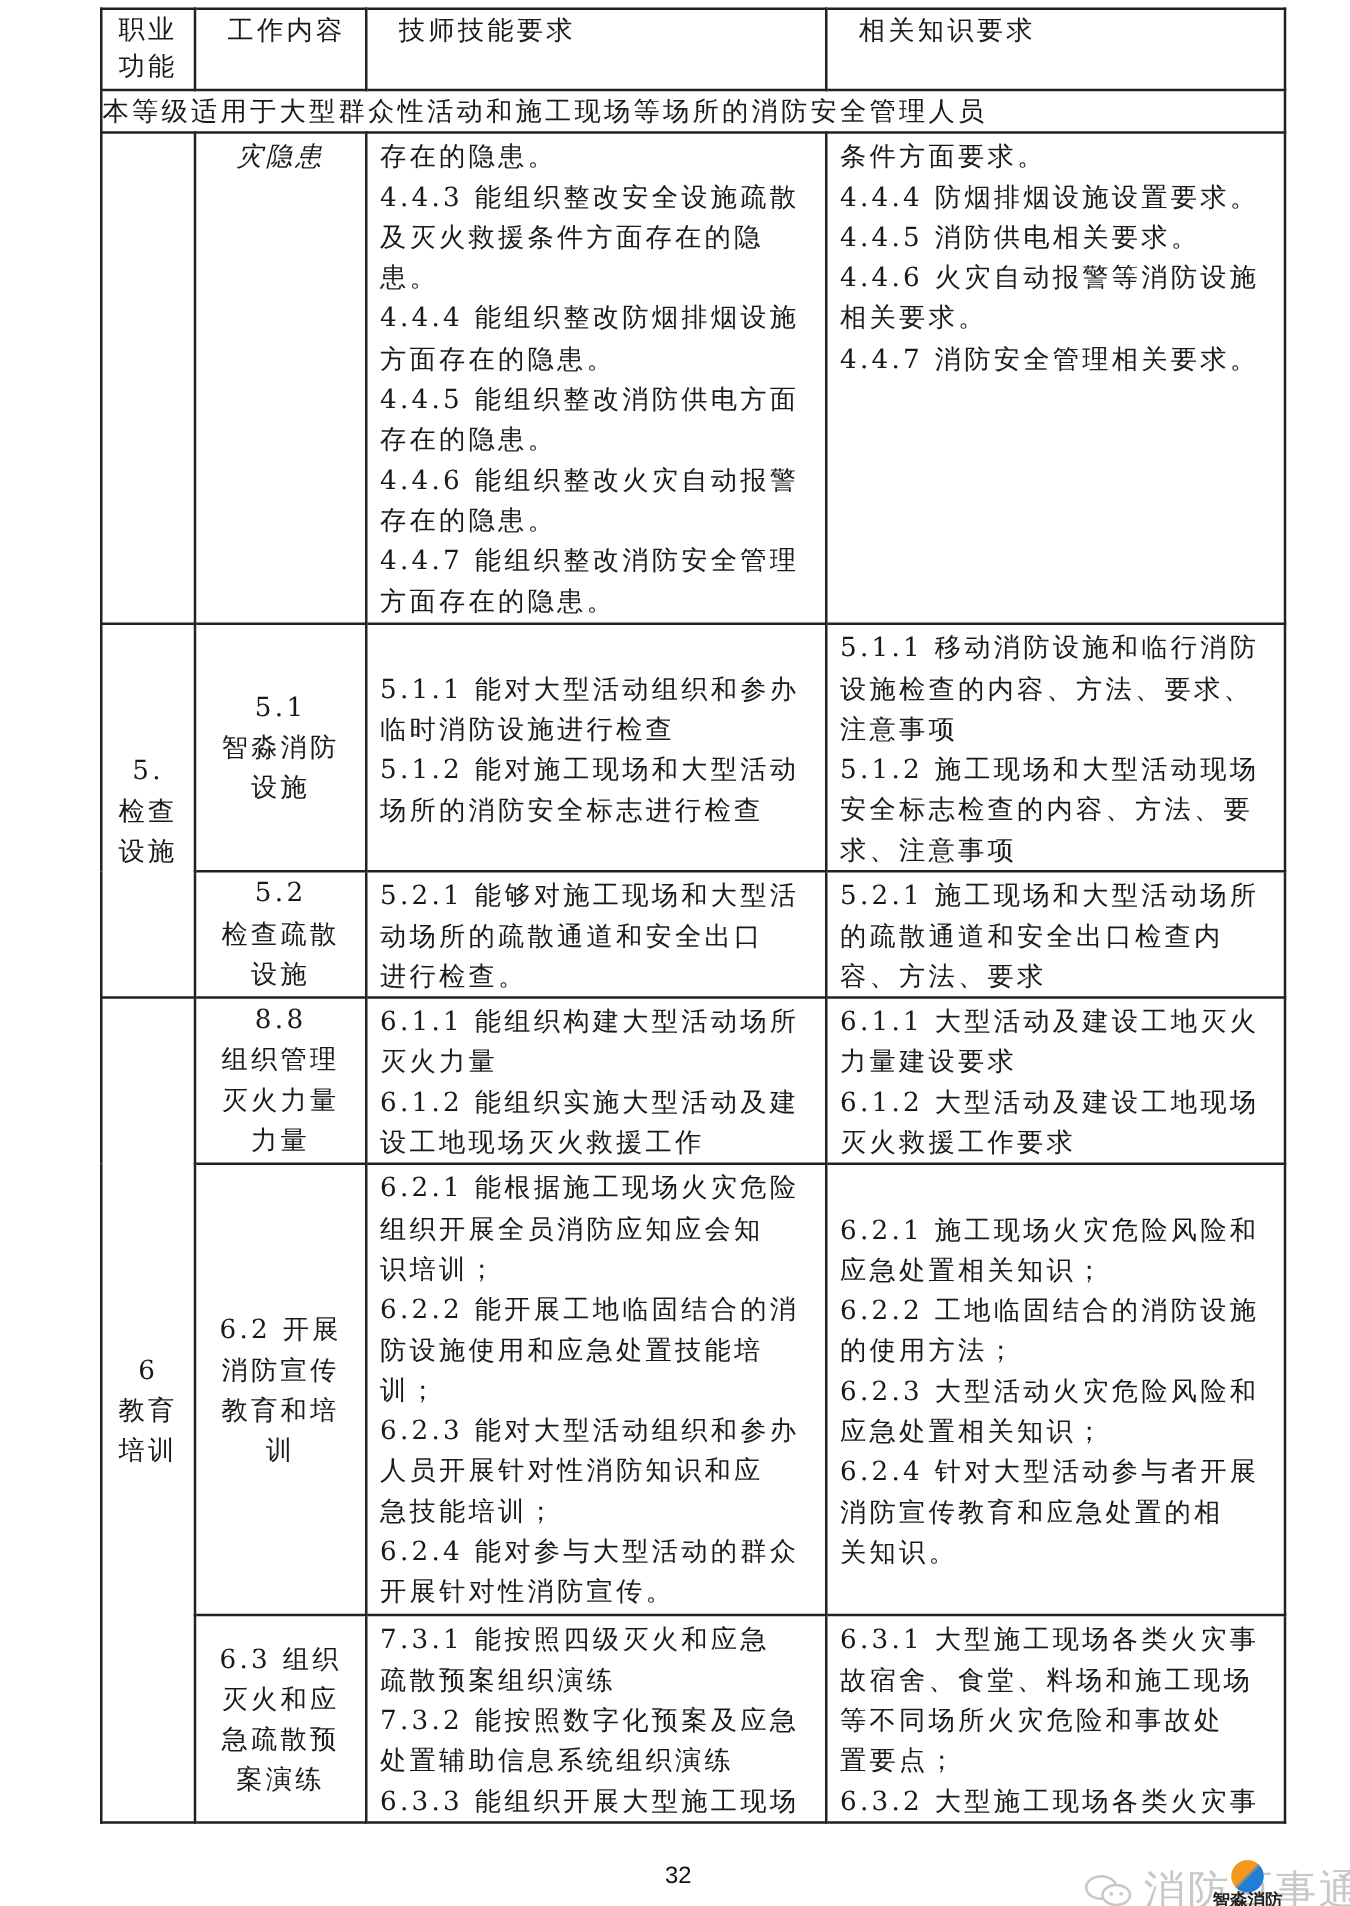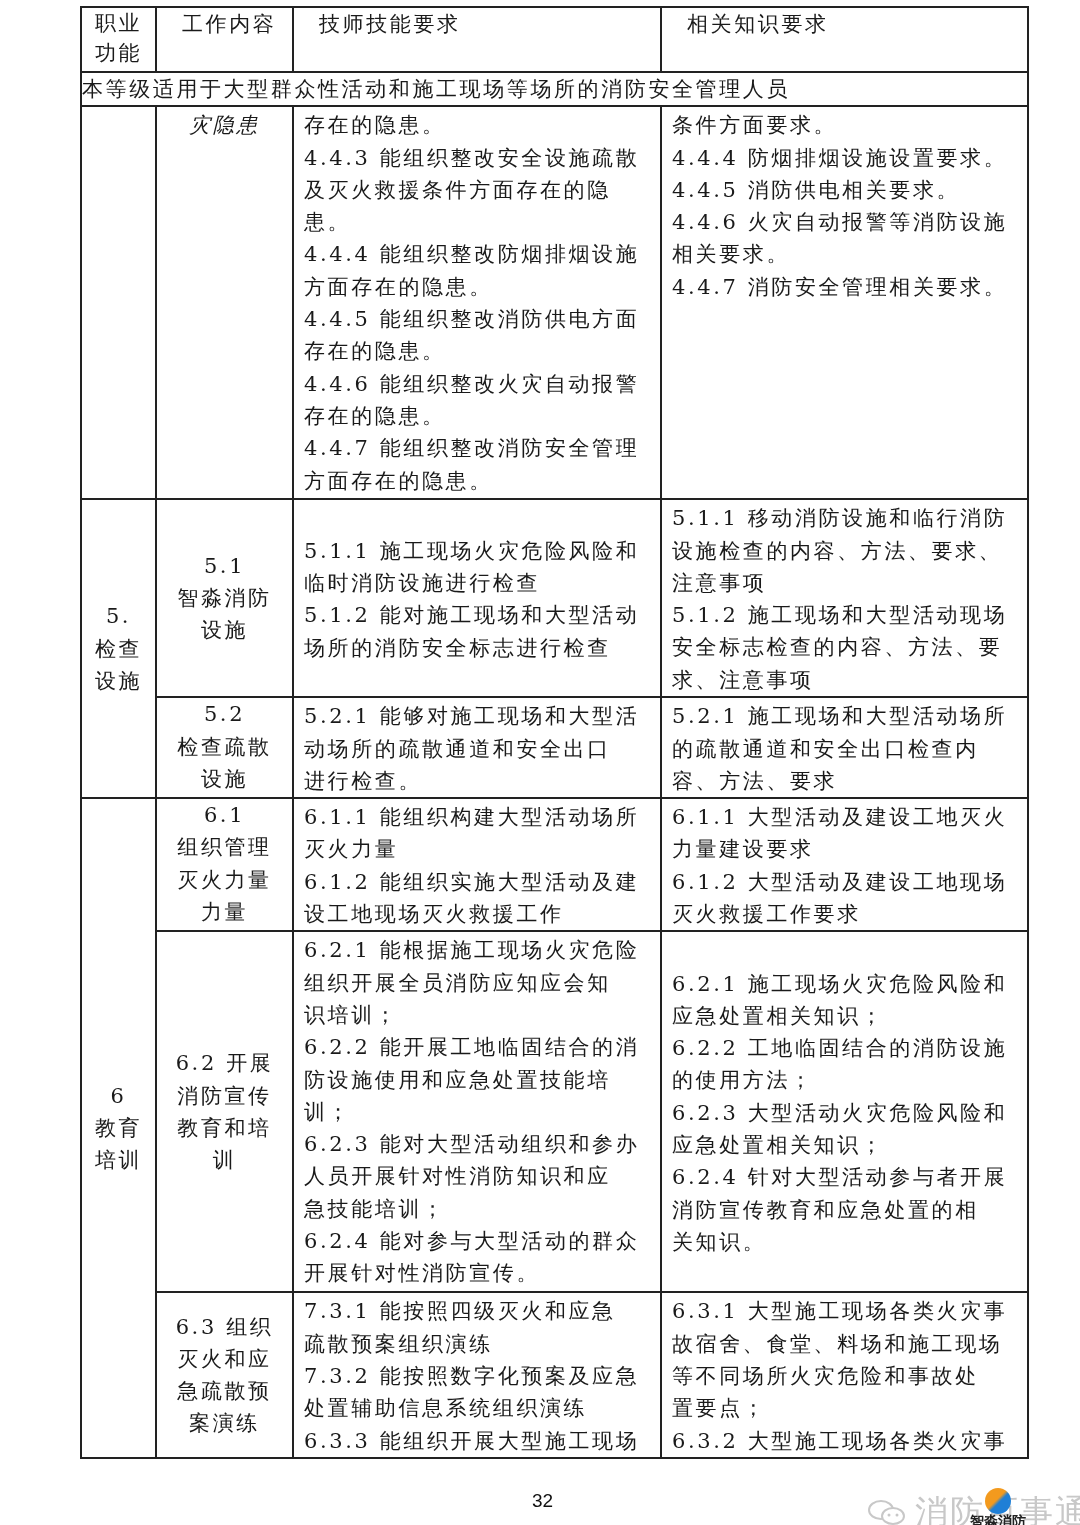--- a/index.html
+++ b/index.html
@@ -92,21 +92,21 @@
           <span class="line">5.</span>
           <span class="line">检查</span>
           <span class="line">设施</span>
         </td>
         <td class="center mid">
           <span class="line">5.1</span>
           <span class="line">智淼消防</span>
           <span class="line">设施</span>
         </td>
         <td class="cell-pad mid">
-          <span class="line">5.1.1 施工现场火灾危险风险和</span>
+          <span class="line">5.1.1 能对大型活动组织和参办</span>
           <span class="line">临时消防设施进行检查</span>
           <span class="line">5.1.2 能对施工现场和大型活动</span>
           <span class="line">场所的消防安全标志进行检查</span>
         </td>
         <td class="cell-pad">
           <span class="line">5.1.1 移动消防设施和临行消防</span>
           <span class="line">设施检查的内容、方法、要求、</span>
           <span class="line">注意事项</span>
           <span class="line">5.1.2 施工现场和大型活动现场</span>
           <span class="line">安全标志检查的内容、方法、要</span>
@@ -131,21 +131,21 @@
         </td>
       </tr>
 
       <tr style="height:132px;">
         <td rowspan="3" class="center mid">
           <span class="line">6</span>
           <span class="line">教育</span>
           <span class="line">培训</span>
         </td>
         <td class="center">
-          <span class="line">6.1</span>
+          <span class="line">8.8</span>
           <span class="line">组织管理</span>
           <span class="line">灭火力量</span>
           <span class="line">力量</span>
         </td>
         <td class="cell-pad">
           <span class="line">6.1.1 能组织构建大型活动场所</span>
           <span class="line">灭火力量</span>
           <span class="line">6.1.2 能组织实施大型活动及建</span>
           <span class="line">设工地现场灭火救援工作</span>
         </td>

